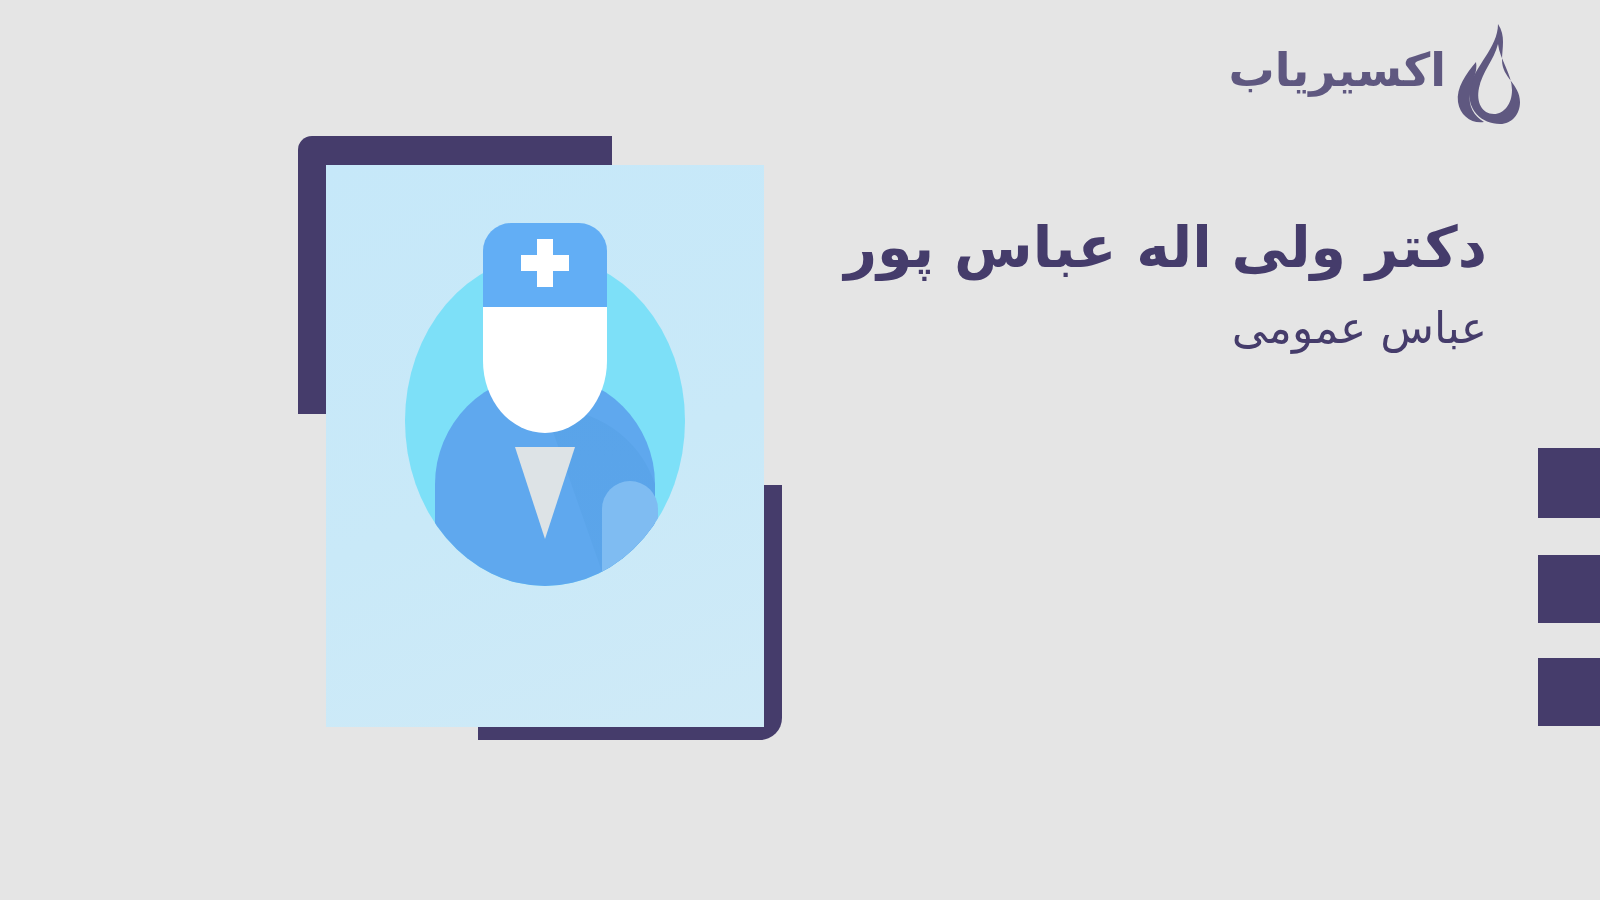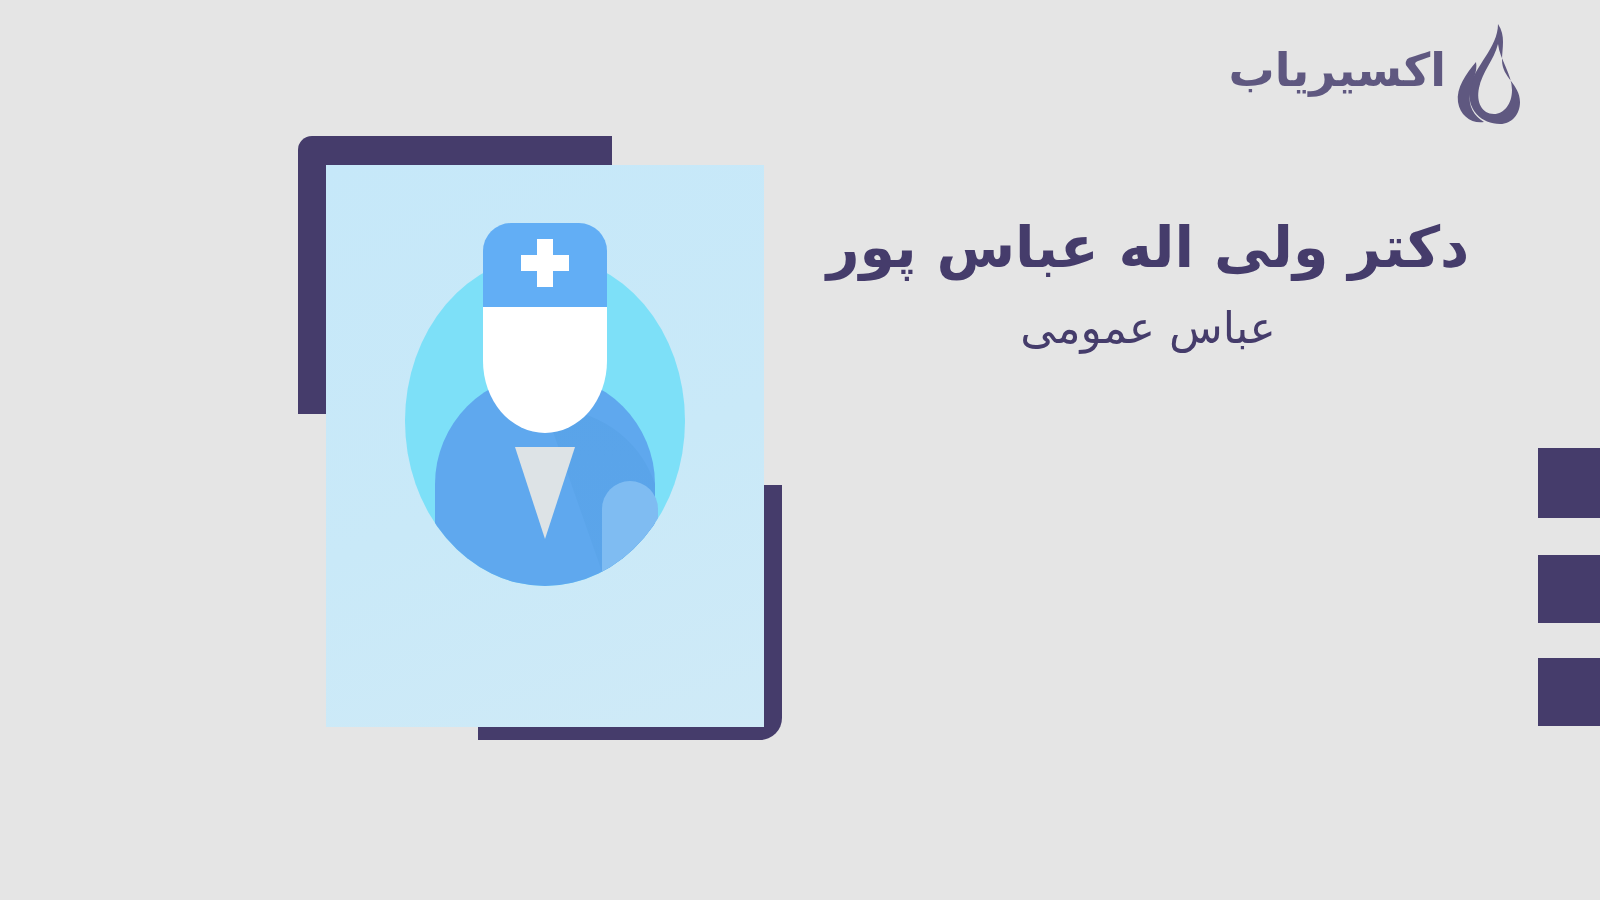--- a/index.html
+++ b/index.html
@@ -42,23 +42,23 @@
     letter-spacing: 0px;
     line-height: 1;
     white-space: nowrap;
     padding-bottom: 8px;
   }
 
   
   .text-block {
     position: absolute;
     top: 214px;
-    right: 92px;
+    right: 113px;
     width: 720px;
-    text-align: center;
+    text-align: right;
     direction: rtl;
   }
   .doctor-name {
     font-family: "DejaVu Sans", "Liberation Sans", sans-serif;
     font-size: 57px;
     font-weight: 700;
     color: #453c6b;
     line-height: 1.18;
     margin: 0;
     white-space: nowrap;

